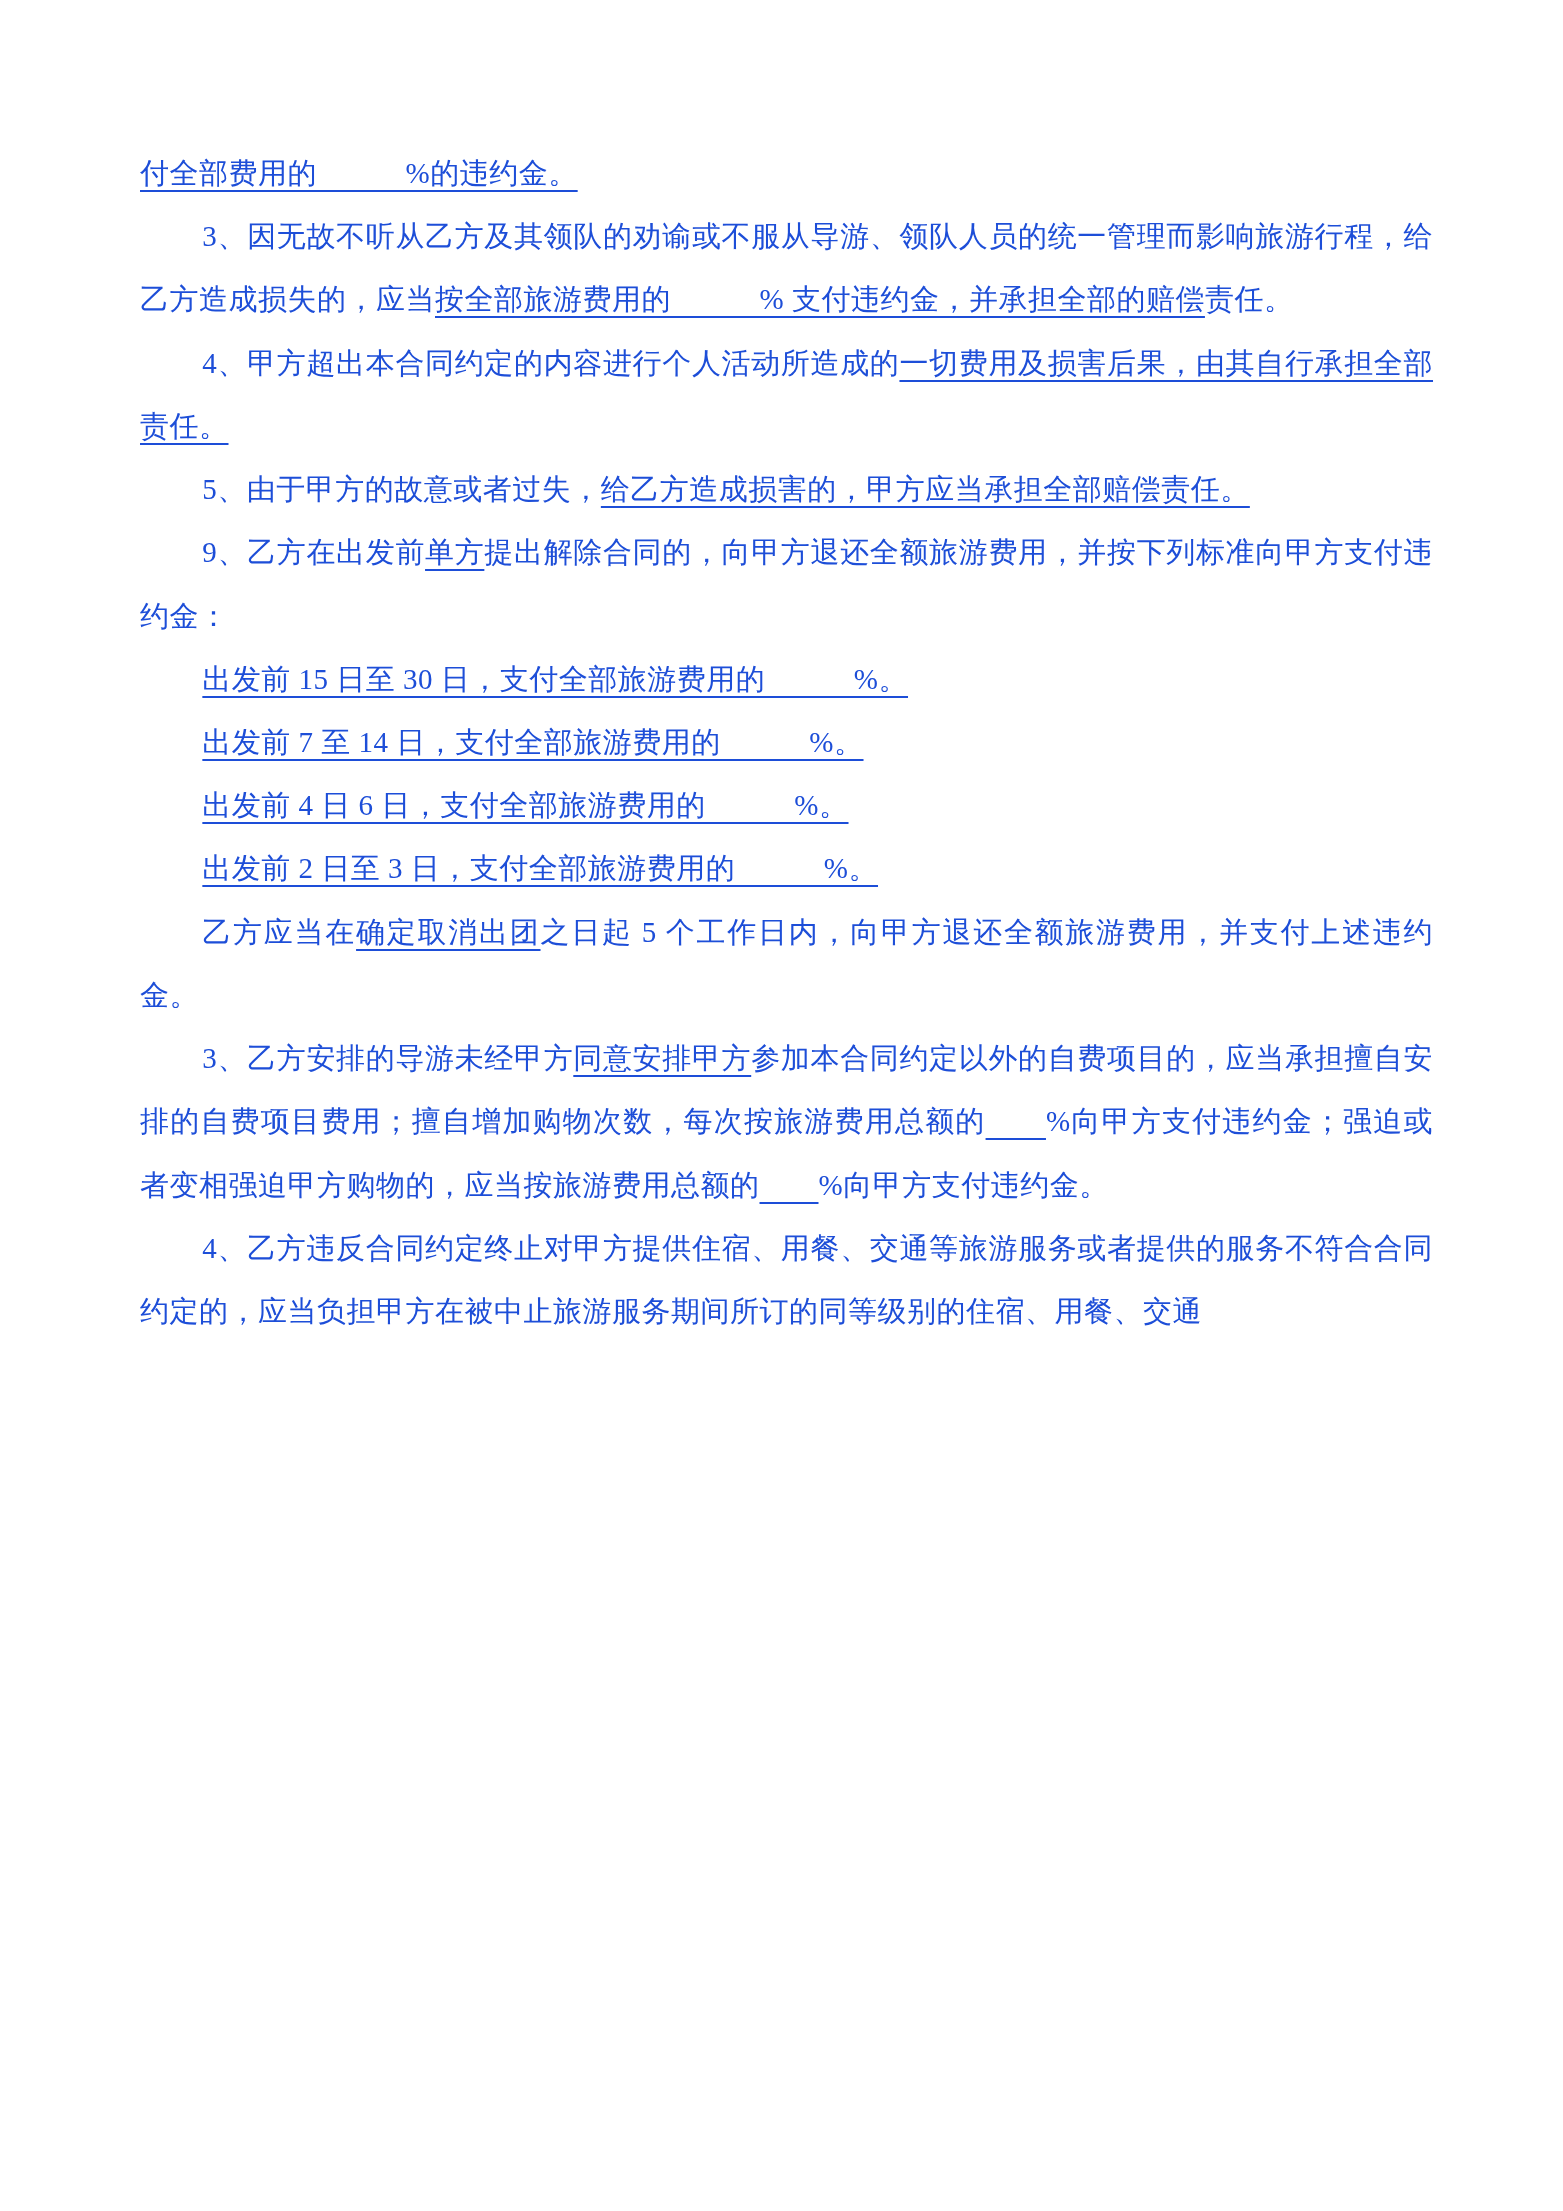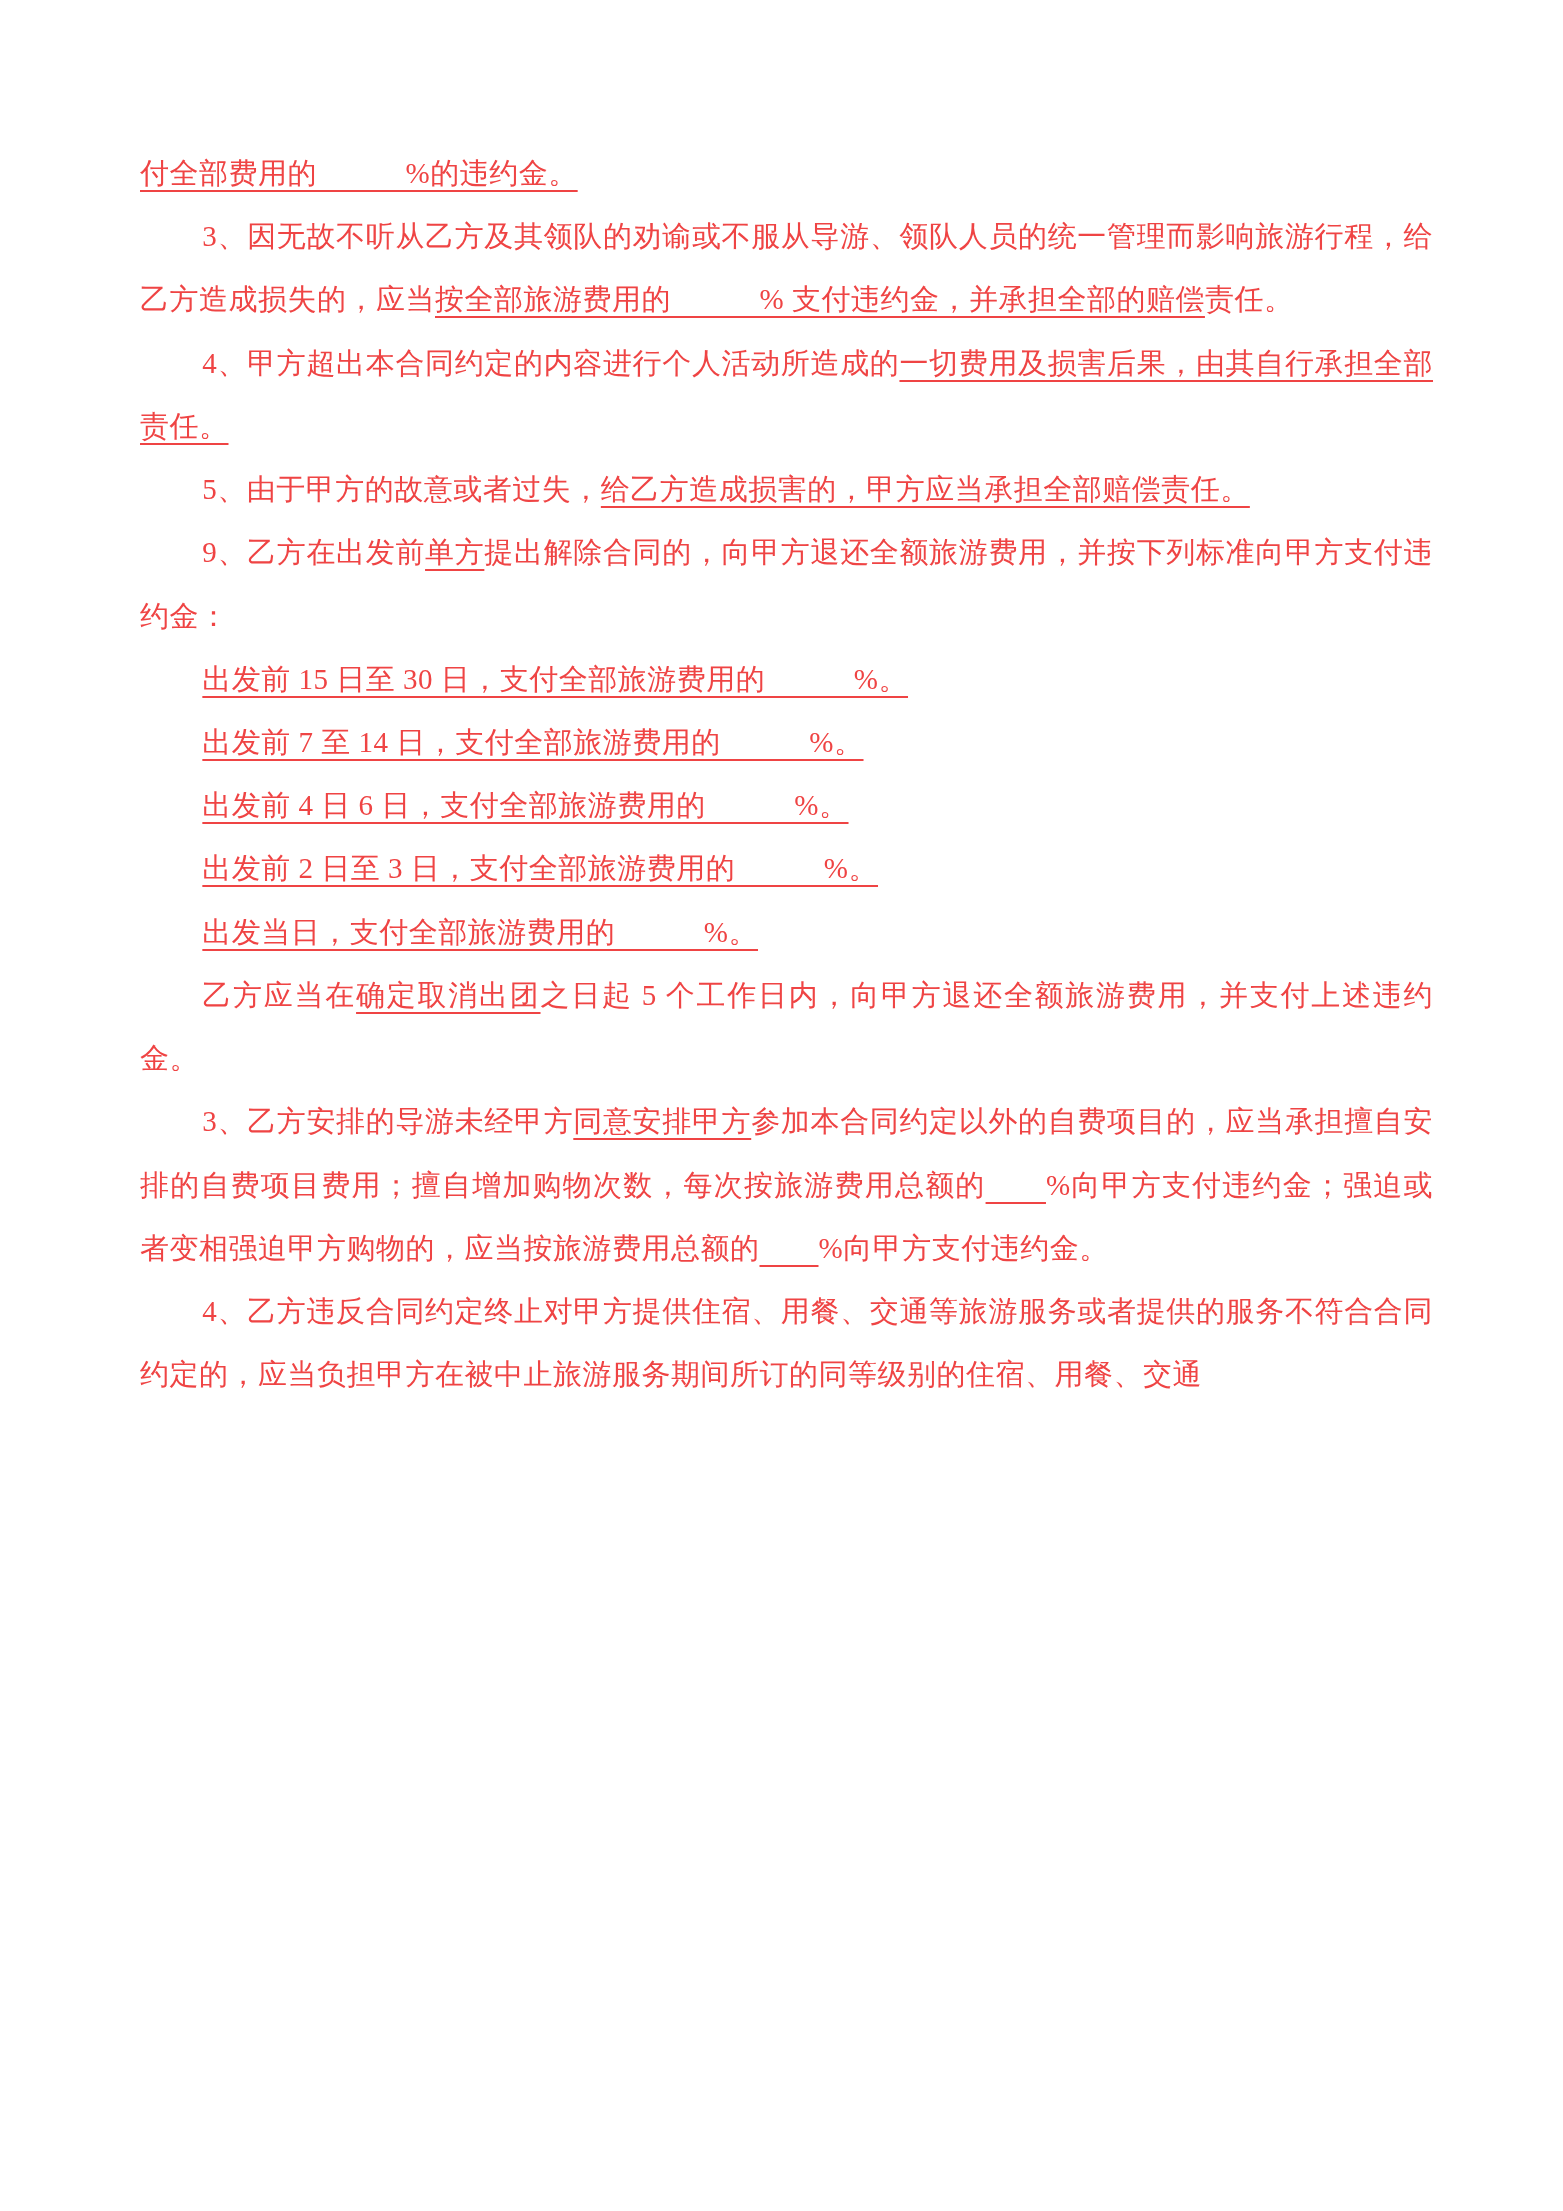--- a/index.html
+++ b/index.html
@@ -6,21 +6,21 @@
     margin: 0;
     padding: 0;
     background: #ffffff;
   }
   .page {
     position: relative;
     width: 1563px;
     height: 1665px;
     background: #ffffff;
     font-family: "Liberation Serif", "DejaVu Serif", serif;
-    color: #ef4444;
+    color: #1d4ed8;
     overflow: hidden;
   }
   .content {
     position: absolute;
     left: 140px;
     right: 130px;
     top: 142px;
   }
   p.para {
     margin: 0;
@@ -58,19 +58,18 @@
   <div class="content">
       <p class="para"><span class="seg u">付全部费用的　　　%的违约金。</span></p>
       <p class="para ind"><span class="seg">3、因无故不听从乙方及其领队的劝谕或不服从导游、领队人员的统一管理而影响旅游行程，给乙方造成损失的，应当</span><span class="seg u">按全部旅游费用的　　　% 支付违约金，并承担全部的赔偿</span><span class="seg">责任。</span></p>
       <p class="para ind"><span class="seg">4、甲方超出本合同约定的内容进行个人活动所造成的</span><span class="seg u">一切费用及损害后果，由其自行承担全部责任。</span></p>
       <p class="para ind"><span class="seg">5、由于甲方的故意或者过失，</span><span class="seg u">给乙方造成损害的，甲方应当承担全部赔偿责任。</span></p>
       <p class="para ind"><span class="seg">9、乙方在出发前</span><span class="seg u">单方</span><span class="seg">提出解除合同的，向甲方退还全额旅游费用，并按下列标准向甲方支付违约金：</span></p>
       <p class="para ind"><span class="seg u">出发前 15 日至 30 日，支付全部旅游费用的　　　%。</span></p>
       <p class="para ind"><span class="seg u">出发前 7 至 14 日，支付全部旅游费用的　　　%。</span></p>
       <p class="para ind"><span class="seg u">出发前 4 日 6 日，支付全部旅游费用的　　　%。</span></p>
       <p class="para ind"><span class="seg u">出发前 2 日至 3 日，支付全部旅游费用的　　　%。</span></p>
-      <p class="para ind"><span class="seg u">出发当日，支付全部旅游费用的　　　%。</span></p>
       <p class="para ind"><span class="seg">乙方应当在</span><span class="seg u">确定取消出团</span><span class="seg">之日起 5 个工作日内，向甲方退还全额旅游费用，并支付上述违约金。</span></p>
       <p class="para ind"><span class="seg">3、乙方安排的导游未经甲方</span><span class="seg u">同意安排甲方</span><span class="seg">参加本合同约定以外的自费项目的，应当承担擅自安排的自费项目费用；擅自增加购物次数，每次按旅游费用总额的</span><span class="seg u">　　</span><span class="seg">%向甲方支付违约金；强迫或者变相强迫甲方购物的，应当按旅游费用总额的</span><span class="seg u">　　</span><span class="seg">%向甲方支付违约金。</span></p>
       <p class="para ind"><span class="seg">4、乙方违反合同约定终止对甲方提供住宿、用餐、交通等旅游服务或者提供的服务不符合合同约定的，应当负担甲方在被中止旅游服务期间所订的同等级别的住宿、用餐、交通</span></p>
     </div>
   <div class="footer">9</div>
 </div>
 
 </body></html>

